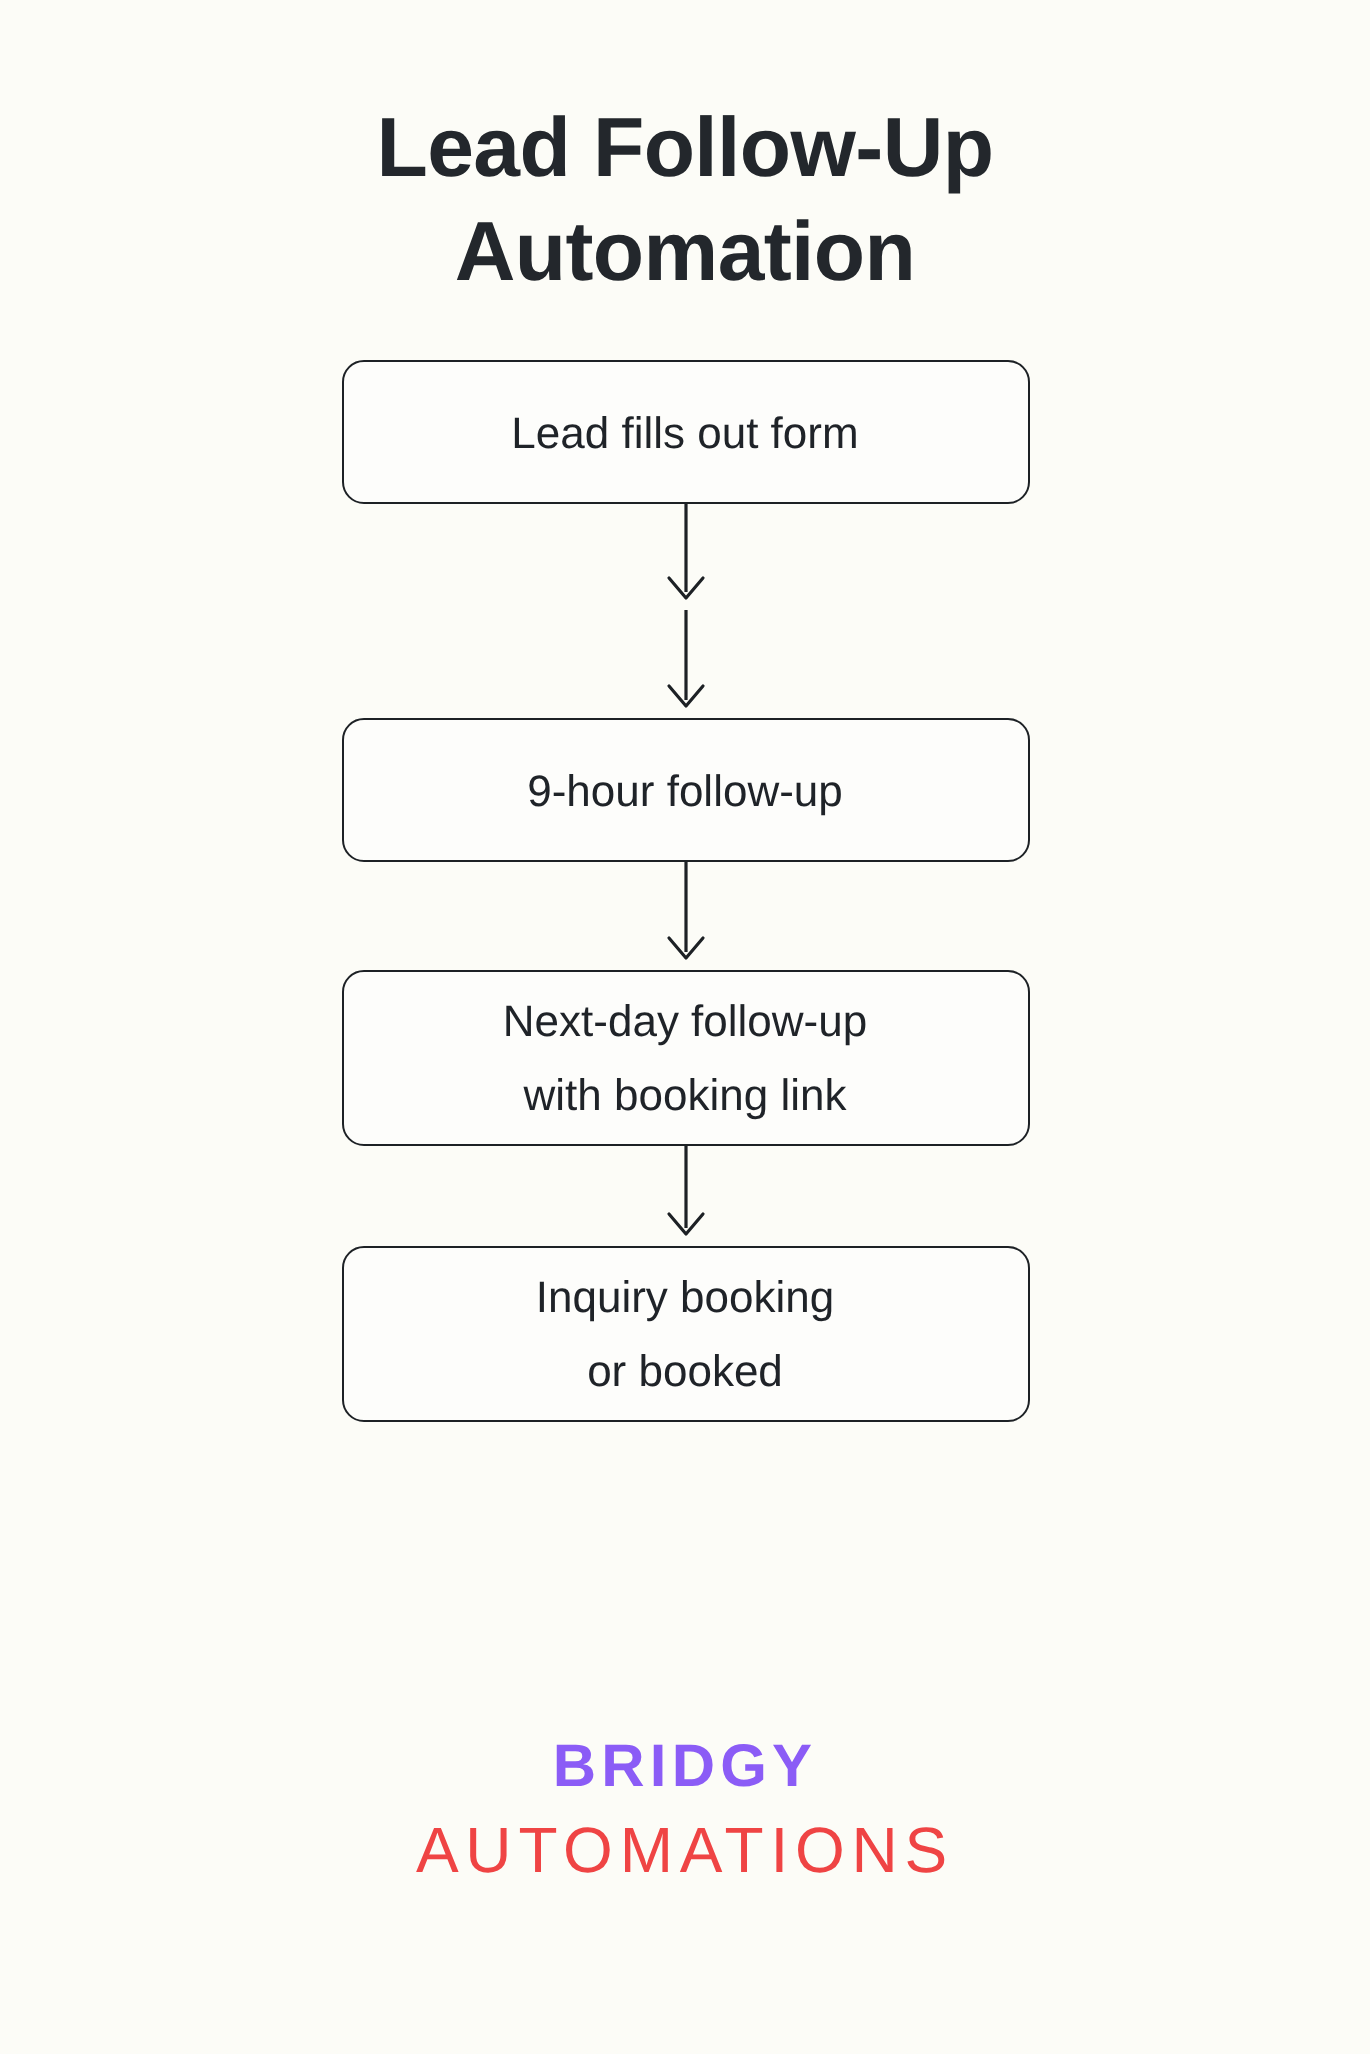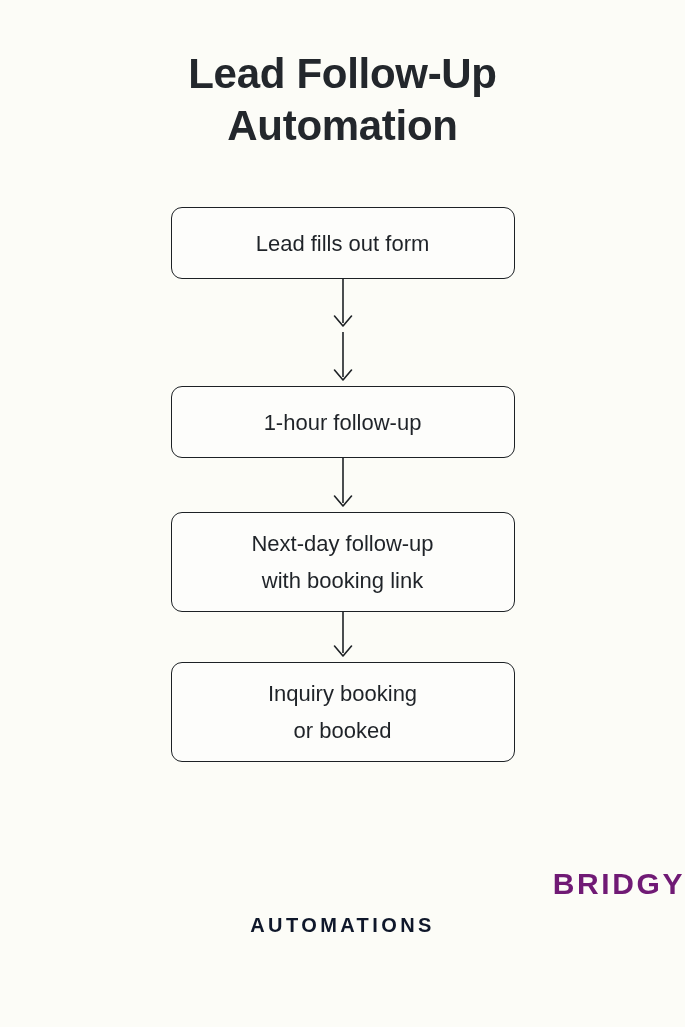--- a/index.html
+++ b/index.html
@@ -33,21 +33,20 @@
     font-size: 42px;
     line-height: 52px;
     font-weight: bold;
     letter-spacing: -0.3px;
     color: #23272c;
     white-space: pre-line;
   }
 
   
   .flow {
-    margin-top: 27px;
     width: 344px;
     display: flex;
     flex-direction: column;
     align-items: center;
   }
 
   .node {
     box-sizing: border-box;
     width: 344px;
     background: #fdfdfb;
@@ -57,21 +56,21 @@
     align-items: center;
     justify-content: center;
     text-align: center;
     font-size: 22px;
     line-height: 33px;
     color: #1f2328;
     white-space: pre-line;
     padding: 0 14px;
   }
   .node.one-line { height: 72px; }
-  .node.two-line { height: 100px; line-height: 37px; align-items: center; }
+  .node.two-line { height: 88px; line-height: 37px; align-items: center; }
 
   
   .connector {
     width: 24px;
     display: flex;
     justify-content: center;
     align-items: center;
   }
   .connector.gap-a { height: 53px; }
   .connector.gap-b { height: 54px; }
@@ -84,30 +83,29 @@
     position: absolute;
     left: 0;
     right: 0;
     top: 866px;
     text-align: center;
   }
   .brand-name {
     font-size: 30px;
     font-weight: bold;
     letter-spacing: 2.6px;
-    color: #701a75;
+    color: #8b5cf6;
     line-height: 36px;
-    text-align: right;
   }
   .brand-sub {
     margin-top: 9px;
-    font-size: 20px;
-    font-weight: bold;
+    font-size: 32px;
+    font-weight: normal;
     letter-spacing: 3.4px;
-    color: #0f172a;
+    color: #ef4444;
     line-height: 28px;
   }
 </style>
 </head>
 <body>
 
 <div class="poster">
 
   <h1 class="title">Lead Follow-Up
 Automation</h1>
@@ -127,21 +125,21 @@
 
 
     <div class="connector gap-b">
       <svg width="24" height="54" viewBox="0 0 24 54" aria-hidden="true">
         <line x1="12" y1="0" x2="12" y2="45" stroke="#1d2125" stroke-width="1.6"></line>
         <polyline points="3.5,38 12,48 20.5,38" fill="none" stroke="#1d2125" stroke-width="1.6" stroke-linecap="round" stroke-linejoin="round"></polyline>
       </svg>
     </div>
 
     <div class="node one-line">
-      <span>1-hour follow-up</span>
+      <span>9-hour follow-up</span>
     </div>
 
     <div class="connector gap-c">
       <svg width="24" height="54" viewBox="0 0 24 54" aria-hidden="true">
         <line x1="12" y1="0" x2="12" y2="45" stroke="#1d2125" stroke-width="1.6"></line>
         <polyline points="3.5,38 12,48 20.5,38" fill="none" stroke="#1d2125" stroke-width="1.6" stroke-linecap="round" stroke-linejoin="round"></polyline>
       </svg>
     </div>
 
     <div class="node two-line">

